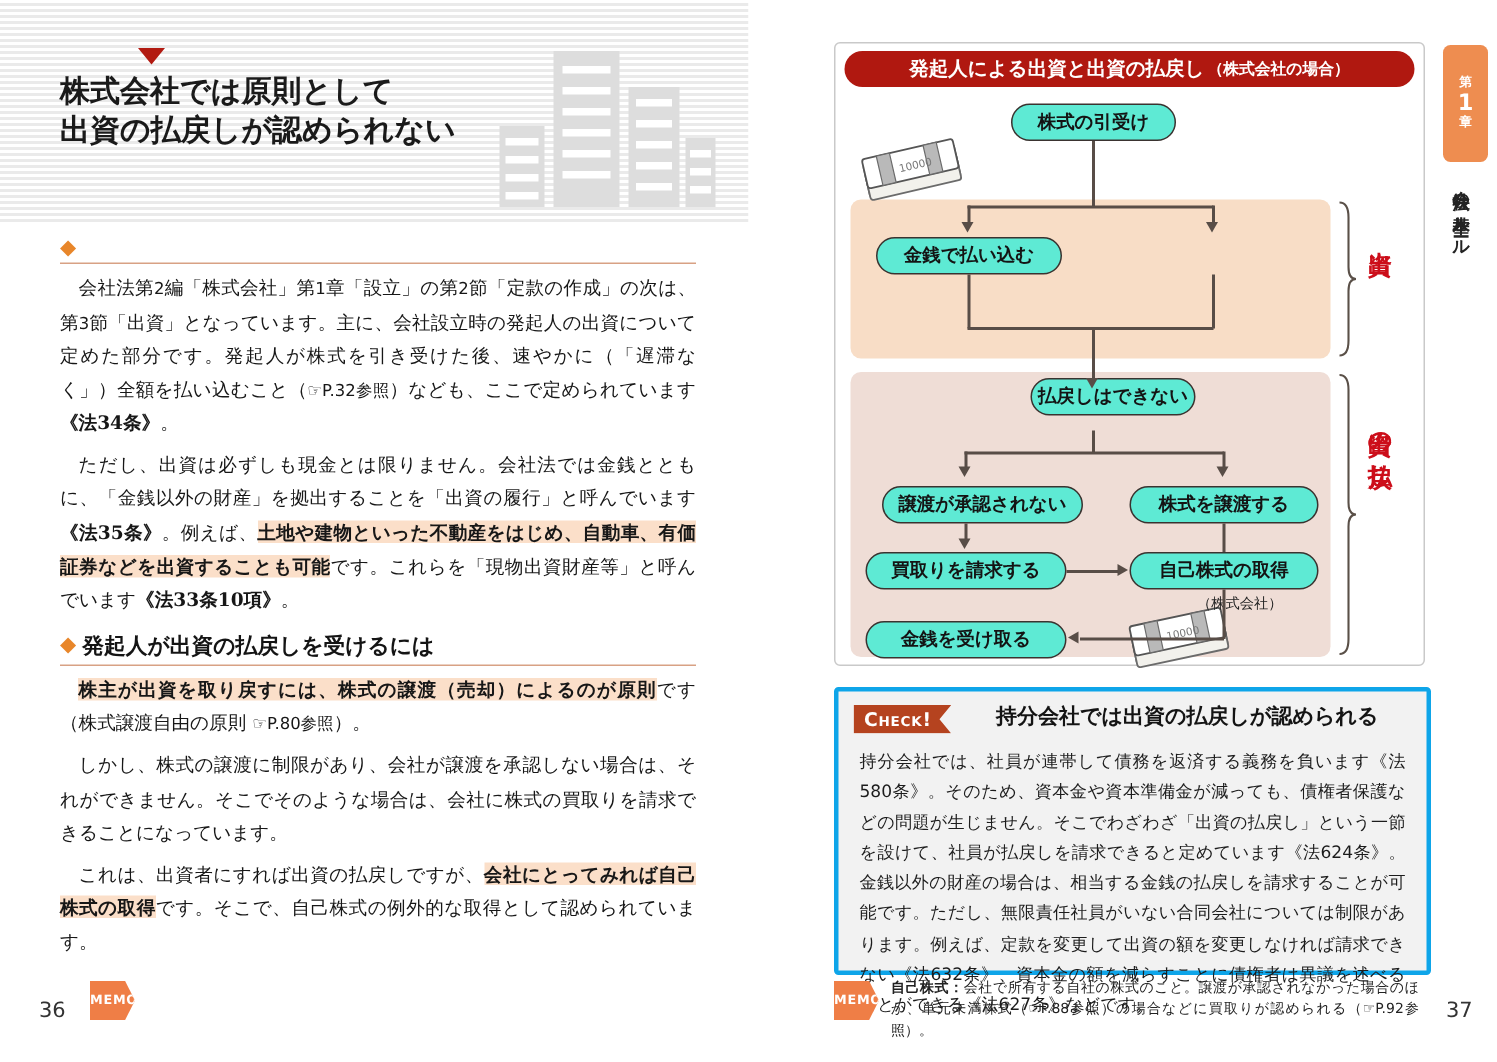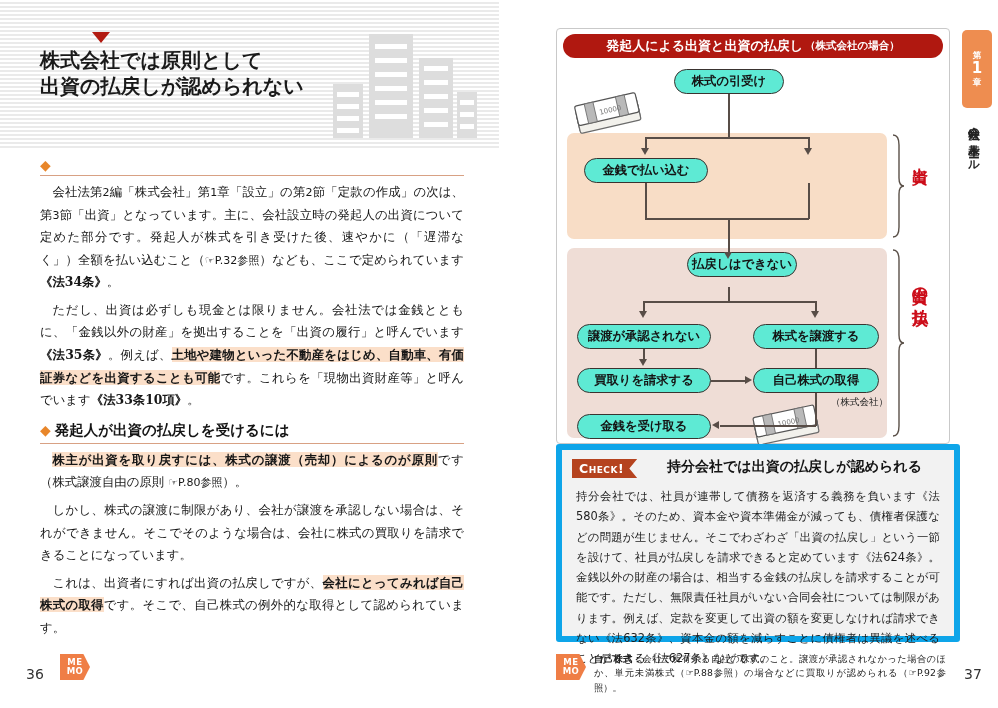--- a/index.html
+++ b/index.html
@@ -63,21 +63,21 @@
   .hand{font-family:"DejaVu Sans",sans-serif;font-size:11px;}
 
   
   .footer{position:absolute;bottom:14px;height:42px;}
   .footer-left{left:26px;width:452px;}
   .footer-right{left:556px;width:430px;}
   .memo-badge{
     position:absolute;top:2px;width:30px;height:26px;
     background:#ef7e46;color:#ffffff;
     font-size:8.5px;font-weight:bold;line-height:1.05;
-    display:flex;flex-direction:column;align-items:center;justify-content:center;
+    display:flex;flex-direction:row;align-items:center;justify-content:flex-start;
     clip-path:polygon(0 0,78% 0,100% 50%,78% 100%,0 100%);
     letter-spacing:0.5px;
   }
   .memo-text{
     position:absolute;top:0;font-size:9.3px;line-height:1.55;color:#222222;
     font-family:"DejaVu Sans","Liberation Sans",sans-serif;
     text-align:justify;
   }
   .memo-text b{font-weight:bold;}
   .pageno{
@@ -135,22 +135,22 @@
   .brace svg{display:block;}
   .side-label{
     position:absolute;color:#cc0e1a;font-weight:bold;font-size:16px;
     writing-mode:vertical-rl;text-orientation:upright;
     letter-spacing:1px;font-family:"DejaVu Sans","Liberation Sans",sans-serif;
   }
   .money{position:absolute;}
 
   
   .checkbox{
-    position:absolute;left:556px;top:444px;width:392px;height:186px;
-    background:#f2f2f2;border:6px solid #0ea5e9;border-radius:3px;
+    position:absolute;left:556px;top:458px;width:392px;height:186px;
+    background:#f2f2f2;border:3px solid #0ea5e9;border-radius:3px;
   }
   .check-badge{
     position:absolute;left:10px;top:9px;height:19px;padding:0 13px 0 7px;
     background:#b5431f;color:#ffffff;
     display:flex;align-items:center;
     font-size:12.5px;font-weight:bold;letter-spacing:0.5px;
     clip-path:polygon(0 0,100% 0,88% 50%,100% 100%,0 100%);
     font-variant:small-caps;
   }
   .check-title{
@@ -287,29 +287,29 @@
     </g>
   </svg>
 
   <div class="node" style="left:117px;top:40px;width:110px;">株式の引受け</div>
 
   <div class="node" style="left:27px;top:129px;width:124px;">金銭で払い込む</div>
 
 
   <div class="node" style="left:117px;top:223px;width:110px;margin-left:13px;">払戻しはできない</div>
 
-  <div class="node" style="left:20px;top:295px;width:134px;">譲渡が承認されない</div>
+  <div class="node" style="left:31px;top:295px;width:134px;">譲渡が承認されない</div>
 
   <div class="node" style="left:196px;top:295px;width:126px;">株式を譲渡する</div>
 
   <div class="node" style="left:20px;top:339px;width:134px;text-align:center;">買取りを請求する</div>
 
   <div class="node" style="left:196px;top:339px;width:126px;">自己株式の取得</div>
 
-  <div class="note-sm" style="left:274px;top:367px;">（株式会社）</div>
+  <div class="note-sm" style="left:241px;top:367px;">（株式会社）</div>
 
   <div class="node" style="left:20px;top:385px;width:134px;">金銭を受け取る</div>
 
   <div class="conn vline" style="left:171px;top:65px;height:44px;"></div>
   <div class="conn hline" style="left:88px;top:108px;width:164px;"></div>
   <div class="conn vline" style="left:88px;top:108px;height:12px;"></div>
   <div class="arrow-d" style="left:83.5px;top:119px;"></div>
   <div class="conn vline" style="left:251px;top:108px;height:12px;"></div>
   <div class="arrow-d" style="left:246.5px;top:119px;"></div>
 

